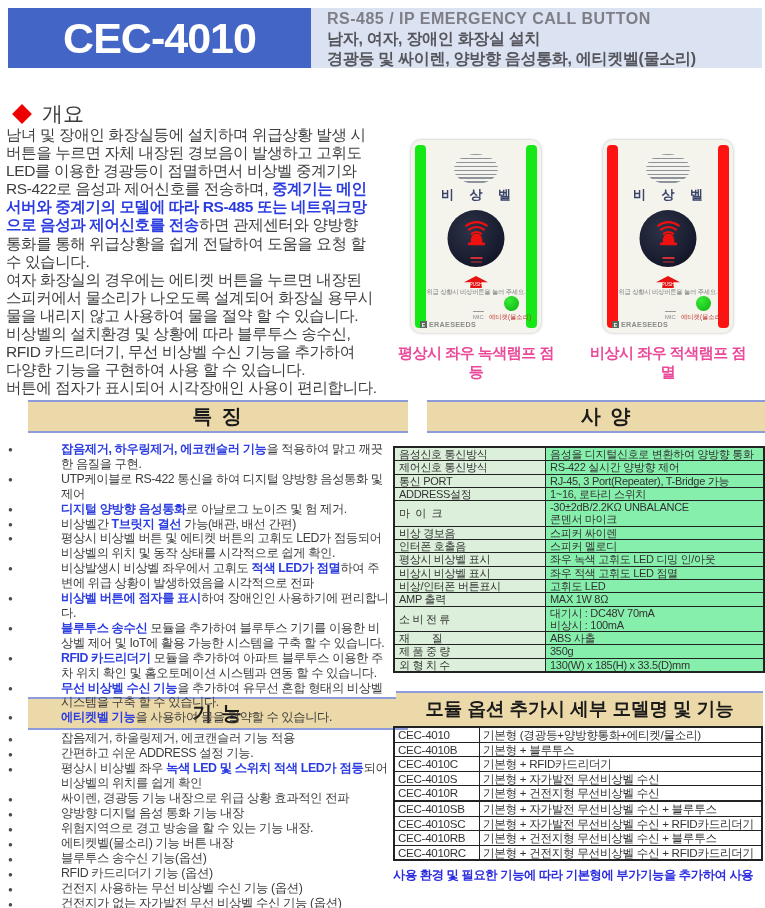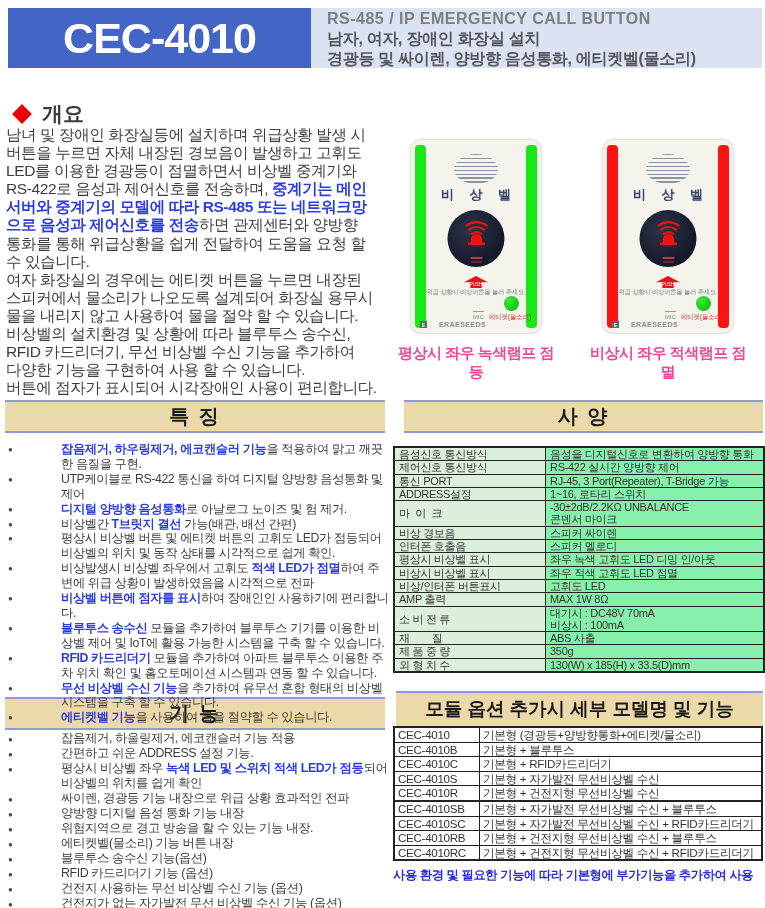--- a/index.html
+++ b/index.html
@@ -9,29 +9,29 @@
   .hdr-blue{position:absolute;left:8px;top:8px;width:303px;height:60px;background:#4365c6;
             display:flex;align-items:center;justify-content:center;}
   .hdr-model{color:#fff;font-size:43px;font-weight:bold;letter-spacing:-1px;}
   .hdr-info{position:absolute;left:311px;top:8px;width:451px;height:60px;background:#dbe2f1;
             padding:1px 12px 0 16px;box-sizing:border-box;}
   .hdr-line1{color:#7e7e86;font-size:16px;font-weight:bold;line-height:20px;letter-spacing:.5px;}
   .hdr-line2,.hdr-line3{color:#55555c;font-size:16px;font-weight:bold;line-height:19.5px;letter-spacing:-.3px;}
   
   .ov-title{position:absolute;left:15px;top:100px;display:flex;align-items:center;gap:13px;}
   .diamond{width:14px;height:14px;background:#ee0000;transform:rotate(45deg);}
-  .ov-title-text{font-size:21px;color:#3c3c3c;font-weight:700;}
+  .ov-title-text{font-size:21px;color:#3c3c3c;font-weight:400;}
   .ov-text{position:absolute;left:6px;top:126px;width:428px;font-size:15.5px;line-height:18.1px;
            letter-spacing:-.4px;color:#3e3e3e;}
   .ovline{white-space:nowrap;}
   .hl{color:#2b3ce0;font-weight:bold;}
   
   .sect{position:absolute;background:#ecd9a9;border-top:2px solid #8d9bda;border-bottom:2px solid #8d9bda;
         text-align:center;font-weight:bold;color:#1a1a1a;box-sizing:border-box;}
-  .sect-std{height:33px;font-size:20px;line-height:28px;letter-spacing:2px;}
+  .sect-std{height:33px;font-size:20px;line-height:28px;letter-spacing:2px;margin-left:23px;}
   #h-feat{left:5px;top:400px;width:380px;}
   #h-spec{left:404px;top:400px;width:359px;}
   #h-func{left:5px;top:697px;width:380px;}
   #h-model{left:396px;top:691px;width:367px;height:37px;font-size:18.5px;line-height:32px;letter-spacing:0;}
   
   .blist{position:absolute;}
   #features-list{left:8px;top:442px;width:382px;font-size:12.3px;line-height:14.9px;letter-spacing:-.4px;}
   #functions-list{left:8px;top:731px;width:386px;font-size:12.4px;line-height:15px;letter-spacing:-.4px;}
   .li{display:flex;}
   .bullet{width:16px;flex:0 0 16px;color:#4a4a55;font-size:8px;line-height:inherit;transform:translateY(1px);}
@@ -70,21 +70,21 @@
         background:#e81212;clip-path:polygon(50% 0,100% 52%,74% 52%,74% 100%,26% 100%,26% 52%,0 52%);
         display:flex;align-items:flex-end;justify-content:center;}
   .push-t{color:#fff;font-size:4.5px;line-height:6px;}
   .notice{position:absolute;top:148px;width:100%;text-align:center;font-size:6.3px;color:#777;
           letter-spacing:-.2px;}
   .etq-btn{position:absolute;top:156px;right:22px;width:15px;height:15px;border-radius:50%;
            background:radial-gradient(circle at 35% 30%,#35ee35,#0fae0f);}
   .etq-label{position:absolute;top:173px;right:10px;font-size:6.3px;color:#c03030;}
   .mic{position:absolute;top:171px;left:62px;font-size:5.8px;color:#8a8a8a;border-top:1px solid #9a9a9a;
        padding-top:1.5px;}
-  .brand{position:absolute;bottom:4px;left:9px;display:flex;align-items:center;gap:12px;
+  .brand{position:absolute;bottom:4px;left:9px;display:flex;align-items:center;gap:2px;
          font-size:7.2px;color:#8b8b8b;font-weight:bold;letter-spacing:.3px;}
   .brand-mark{display:inline-flex;width:7px;height:7px;background:#5a6a5e;color:#fff;font-size:5px;
               align-items:center;justify-content:center;}
   .dev-caption{position:absolute;top:344px;width:170px;text-align:center;font-size:15px;font-weight:bold;
                color:#ec4899;letter-spacing:-.5px;}
   #cap1{left:391px;} #cap2{left:583px;}
 </style>
 </head>
 <body>
 

